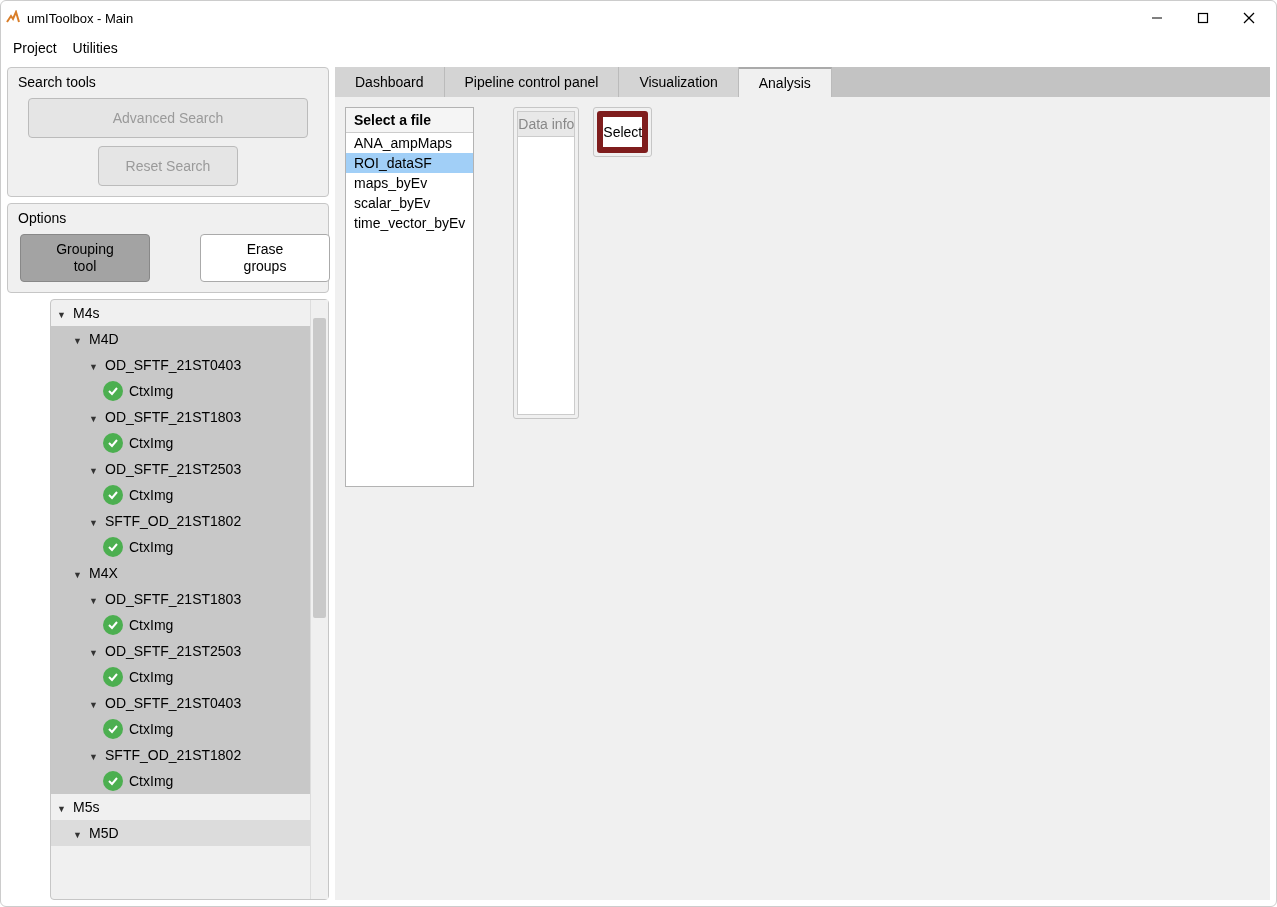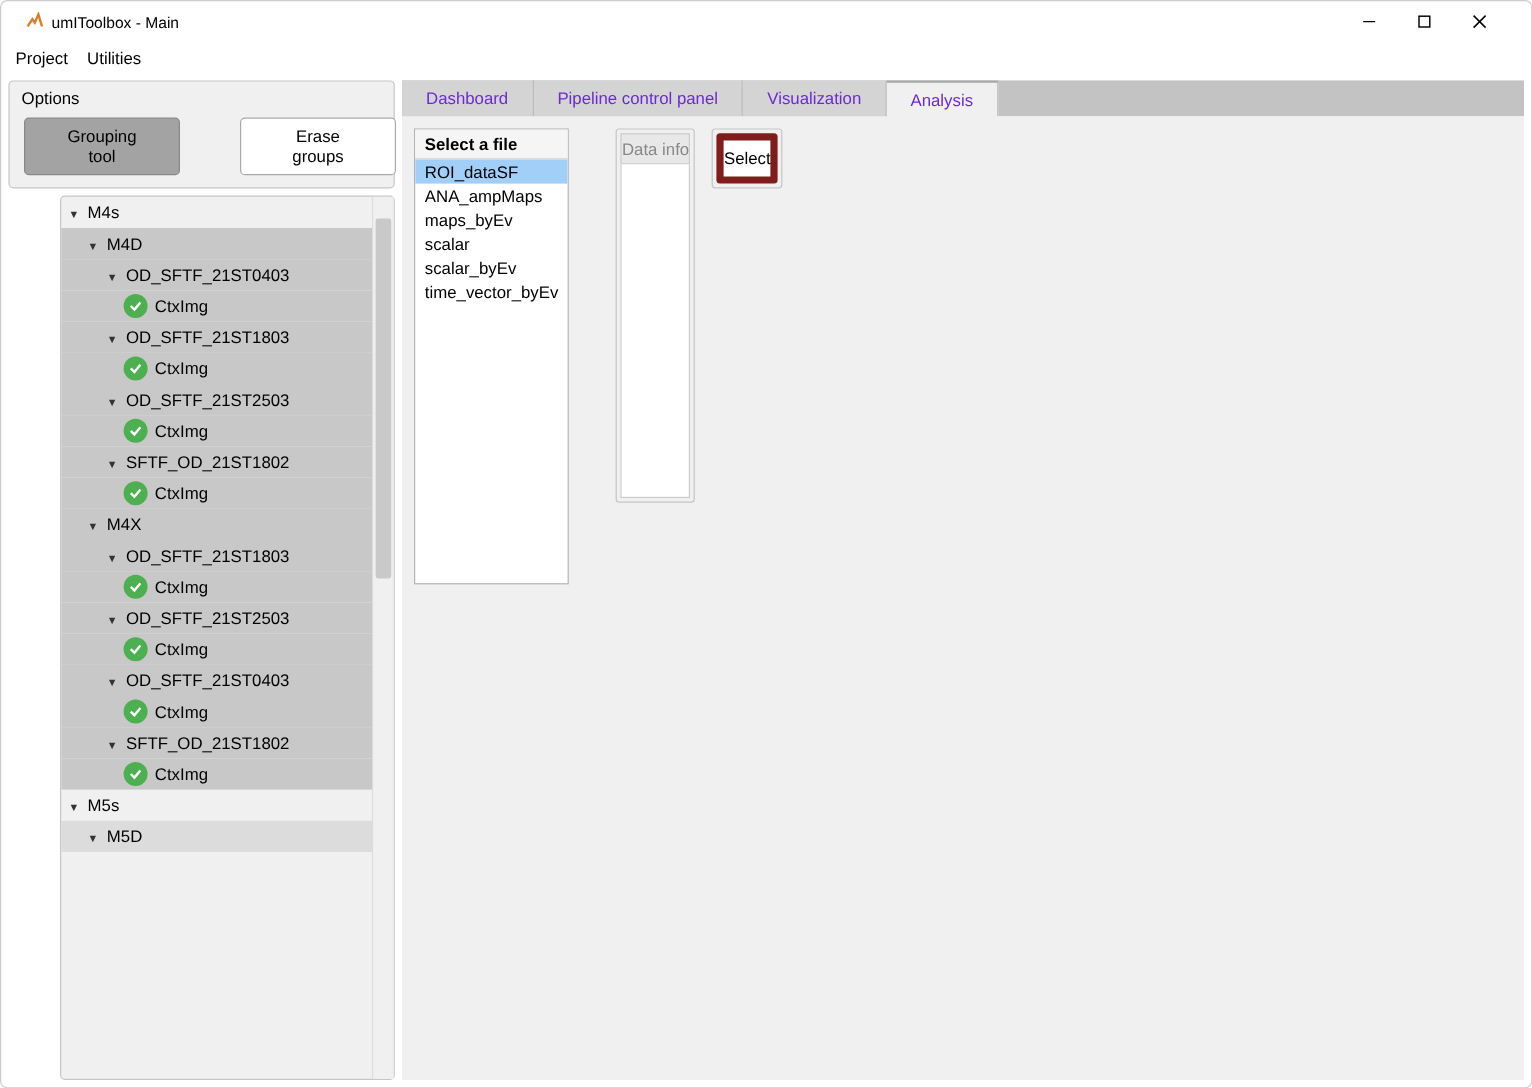--- a/index.html
+++ b/index.html
@@ -1,19 +1,19 @@
 <!DOCTYPE html>
 <html><head>
 <meta charset="utf-8">
 <style>
 * { box-sizing: border-box; margin: 0; padding: 0; font-family: "Segoe UI", Arial, sans-serif; }
 body { background: #ffffff; width: 1277px; height: 907px; overflow: hidden; border: 1px solid #ccc; border-radius: 6px; }
 
 
-.titlebar { height: 34px; display: flex; align-items: center; padding: 0 20px; }
+.titlebar { height: 34px; display: flex; align-items: center; padding: 0 4px; }
 .titlebar .app-icon { width: 16px; height: 16px; margin-right: 6px; }
 .titlebar .title { font-size: 13px; color: #000; }
 .titlebar .spacer { flex: 1; }
 .titlebar .winbtn { width: 46px; height: 30px; display: flex; align-items: center; justify-content: center; color: #222; font-size: 14px; }
 .titlebar .winbtn svg { width: 12px; height: 12px; }
 
 
 .menubar { height: 26px; display: flex; align-items: center; padding: 0 8px; gap: 8px; font-size: 14px; color: #000; }
 .menubar .menuitem { padding: 2px 4px; }
 
@@ -49,21 +49,21 @@
 .arrow { width:12px; height:12px; margin-right:4px; display:inline-block; }
 .arrow-down::before { content:"▼"; font-size:9px; color:#333; position:relative; top:-2px; }
 .pad1 { padding-left: 22px !important; }
 .pad2 { padding-left: 38px !important; }
 .pad3 { padding-left: 52px !important; }
 .check-icon { width:20px; height:20px; border-radius:50%; background:#4caf50; display:inline-flex; align-items:center; justify-content:center; margin-right:6px; }
 .check-icon svg { width:12px; height:12px; }
 
 
 .tabs { display:flex; height:30px; background:#c3c3c3; }
-.tab { padding: 5px 20px; font-size:14px; color:#6d28d9; border-right:1px solid #bbb; cursor:pointer; display:flex; align-items:center; }
+.tab { padding: 5px 20px; font-size:14px; color:#000000; border-right:1px solid #bbb; cursor:pointer; display:flex; align-items:center; }
 .tab.active { background:#f0f0f0; border-top:2px solid #aaa; }
 .tab.inactive { background:#d4d4d4; }
 
 .right-content { flex:1; background:#f0f0f0; padding: 10px; display:flex; gap:10px; }
 .right-left-col { width: 312px; display:flex; flex-direction:row; gap: 14px; }
 
 .file-box { border:1px solid #b3b3b3; background:#fff; height:380px; display:flex; flex-direction:column; }
 .file-box-header { background:#f5f5f5; border-bottom:1px solid #ccc; padding:4px 8px; font-weight:bold; font-size:14px; }
 .file-list { flex:1; overflow:auto; }
 .file-item { padding:2px 8px; font-size:14px; cursor:pointer; }
@@ -108,20 +108,27 @@
 
 <div class="menubar">
   <span class="menuitem">Project</span>
   <span class="menuitem">Utilities</span>
 </div>
 
 <div class="main">
 
   <div class="left">
 
+    <div class="panel">
+      <div class="panel-title">Search tools</div>
+      <div class="panel-body">
+        <div class="btn btn-wide disabled">Advanced Search</div>
+        <div class="btn btn-narrow disabled">Reset Search</div>
+      </div>
+    </div>
 
     <div class="panel">
       <div class="panel-title">Options</div>
       <div class="panel-body" style="align-items:flex-start;">
         <div class="options-row">
           <div class="btn-multi pressed" style="white-space:pre-line;">Grouping
 tool</div>
           <div class="btn-multi white" style="white-space:pre-line;">Erase
 groups</div>
         </div>
@@ -274,24 +281,23 @@
       <div class="tab inactive">Visualization</div>
       <div class="tab active">Analysis</div>
     </div>
 
     <div class="right-content">
       <div class="right-left-col">
 
         <div class="file-box">
           <div class="file-box-header">Select a file</div>
           <div class="file-list" id="file-list">
+              <div class="file-item">ANA_ampMaps</div>
               <div class="file-item selected">ROI_dataSF</div>
-              <div class="file-item">ANA_ampMaps</div>
               <div class="file-item">maps_byEv</div>
-              <div class="file-item">scalar</div>
               <div class="file-item">scalar_byEv</div>
               <div class="file-item">time_vector_byEv</div>
             </div>
         </div>
 
         <div class="info-box-wrap">
           <div class="info-header">Data info</div>
           <div class="info-body"></div>
         </div>
 

